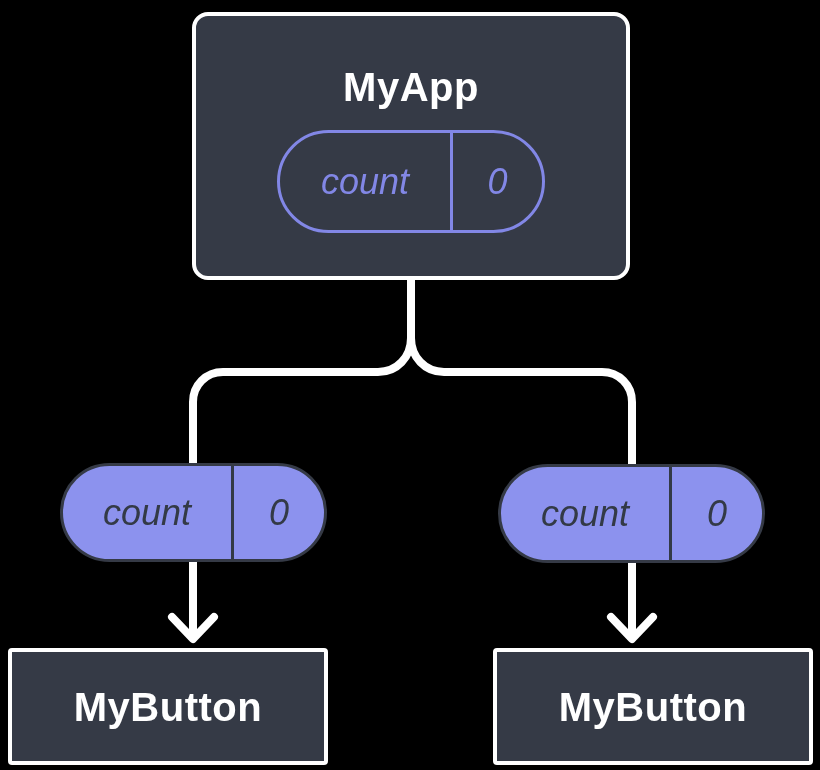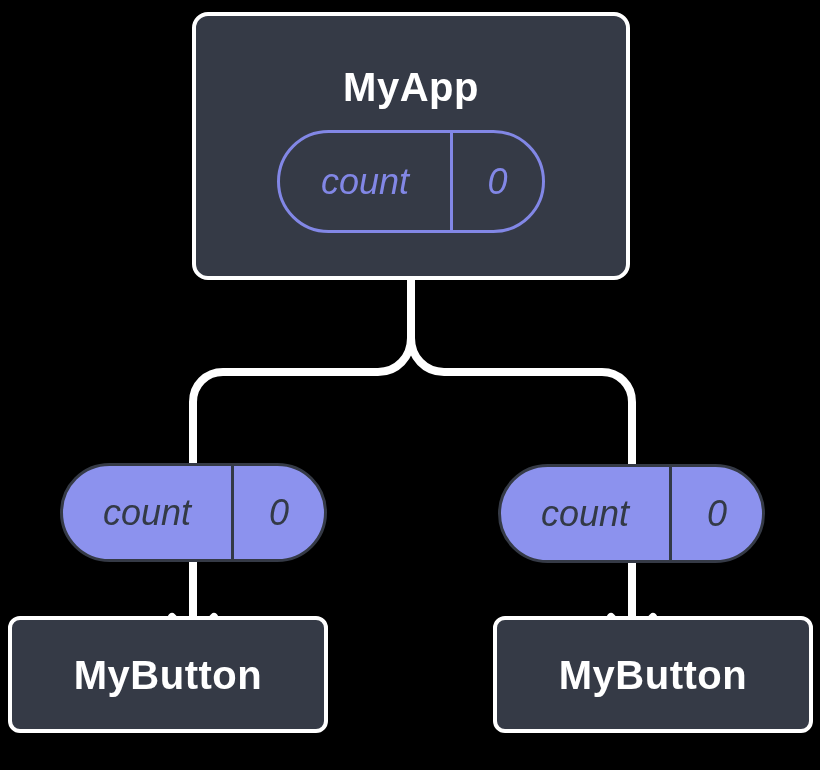--- a/index.html
+++ b/index.html
@@ -48,23 +48,23 @@
     letter-spacing:0.5px;
     line-height:1.15;
   }
   .node-app{
     left:192px; top:12px;
     width:438px; height:268px;
     border-radius:16px;
     padding-top:48px;
   }
   .node-btn{
-    left:8px; top:616px;
+    left:8px; top:648px;
     width:320px; height:117px;
-    border-radius:12px;
+    border-radius:4px;
     justify-content:center;
   }
   .node-btn.right{ left:493px; }
   .pill{
     display:flex; align-items:stretch;
     border-radius:999px;
     overflow:hidden;
   }
   .pill-cell{
     display:flex; align-items:center; justify-content:center;

